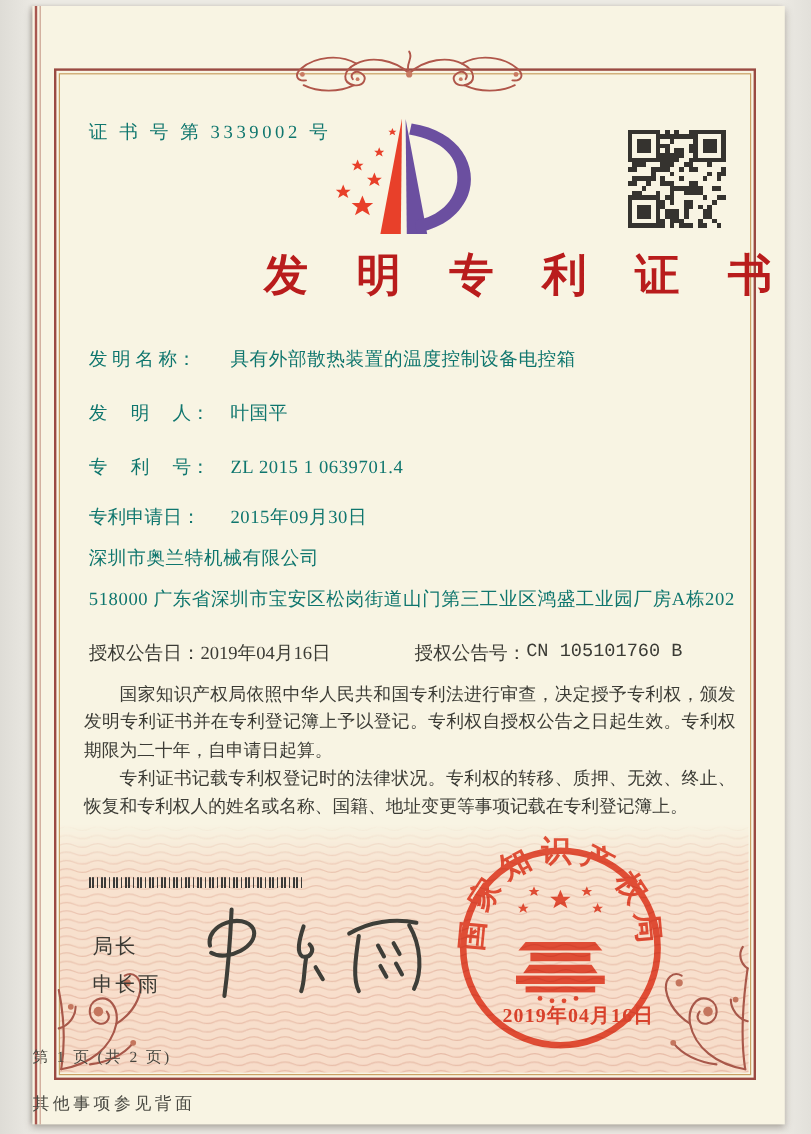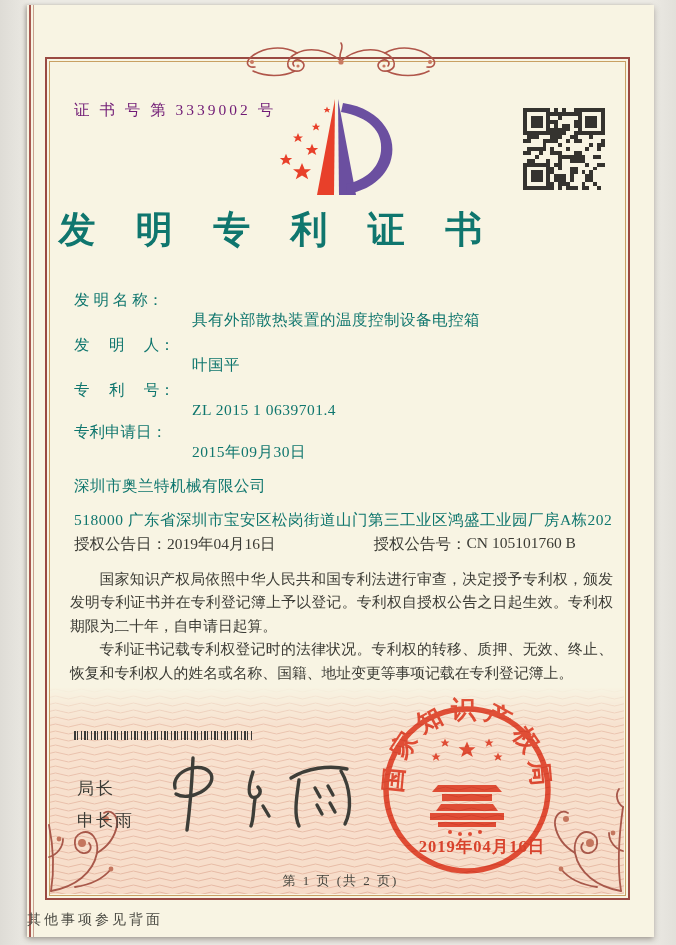--- a/index.html
+++ b/index.html
@@ -24,58 +24,58 @@
     border:2px solid #9a4a42;
   }
   .frame .inner{
     position:absolute;inset:2px;border:1px solid #c9a063;
   }
   
   .band{position:absolute;left:22px;top:682px;width:575px;height:207px;}
   
   .certno{
     position:absolute;left:47px;top:95px;
-    font-size:15.5px;color:#701a75;letter-spacing:3px;
+    font-size:15.5px;color:#0f766e;letter-spacing:3px;
   }
   .logo{position:absolute;left:245px;top:91px;}
   .qr{position:absolute;left:496px;top:103px;width:82px;height:82px;}
   .title{
-    position:absolute;left:16px;top:200px;width:627px;
-    text-align:left;font-size:37px;font-weight:bold;color:#0f766e;
+    position:absolute;left:5px;top:200px;width:627px;
+    text-align:right;font-size:37px;font-weight:bold;color:#b91c1c;
     letter-spacing:0.42em;text-indent:0.42em;
   }
   .fieldrow{
     position:absolute;left:47px;width:540px;display:flex;
     font-size:15.5px;color:#0f766e;line-height:1.45;
   }
   .fieldrow .lbl{flex:0 0 118px;white-space:pre;}
-  .fieldrow .val{flex:1 1 auto;letter-spacing:0.5px;margin-top:20px;}
+  .fieldrow .val{flex:1 1 auto;letter-spacing:0.5px;}
   .r0{top:284px}.r1{top:329px}.r2{top:374px}.r3{top:416px}.r4{top:450px}.r5{top:484px}
   .grantrow{position:absolute;left:47px;top:529px;width:540px;display:flex;font-size:15.5px;color:#3b3b35;}
   .grantrow .pair{display:flex;}
-  .grantrow .pair.second{margin-left:98px;}
+  .grantrow .pair.second{margin-left:70px;font-family:Liberation Mono, monospace;}
   .grantrow .lbl{white-space:pre;}
   .paras{
     position:absolute;left:43px;top:563px;width:543px;
     font-size:14.8px;color:#3b3b35;line-height:1.58;text-align:justify;
   }
   .paras p{margin:0;text-indent:2em;}
   .barcode{
     position:absolute;left:47px;top:726px;width:178px;height:9px;
     background:repeating-linear-gradient(90deg,#3a3a38 0 2px,transparent 2px 3px,#3a3a38 3px 4px,transparent 4px 7px,#3a3a38 7px 8px,transparent 8px 10px);
   }
   .director{position:absolute;left:50px;top:768px;font-size:17px;color:#3b3b35;letter-spacing:2px;line-height:1.9;}
   .signature{position:absolute;left:130px;top:733px;}
   .seal{position:absolute;left:345px;top:690px;opacity:.93;mix-blend-mode:multiply;}
   .sealdate{
     position:absolute;left:375px;top:831px;width:160px;
     font-size:16.5px;color:#d8422c;letter-spacing:1px;font-weight:bold;text-align:center;
   }
   .pageinfo{
-    position:absolute;left:0;top:867px;width:627px;text-align:center;
+    position:absolute;left:0;top:867px;width:627px;
     font-size:13px;color:#46463f;letter-spacing:2px;
   }
   .footnote{
     position:absolute;left:0;top:906px;width:627px;text-align:left;
     font-size:14px;color:#4a4a43;letter-spacing:3px;
   }
   .orn-top{position:absolute;left:212px;top:30px;}
   .orn-bl{position:absolute;left:18px;top:790px;}
   .orn-br{position:absolute;left:512px;top:780px;transform:scaleX(-1);}
 </style>

